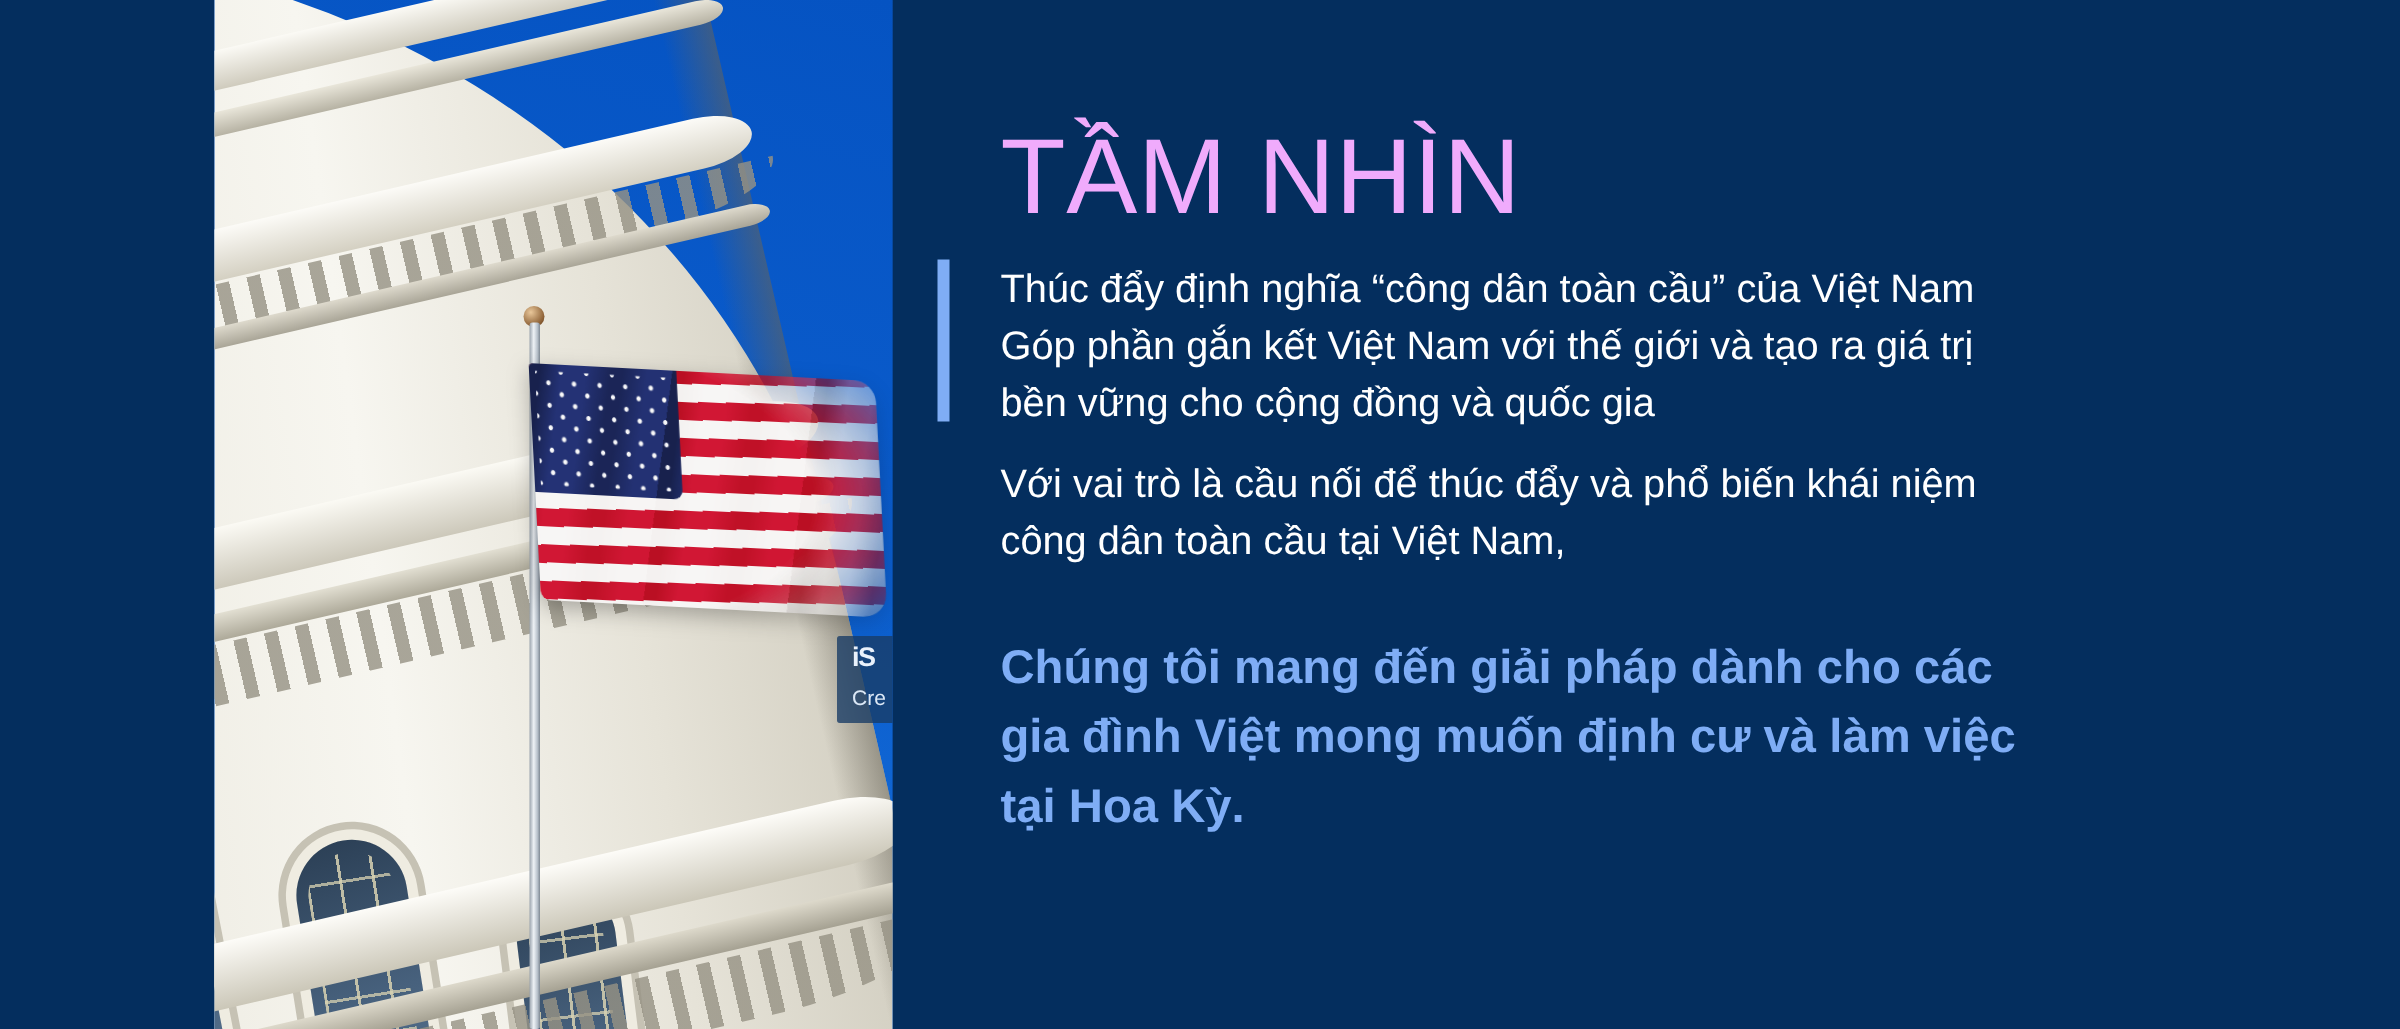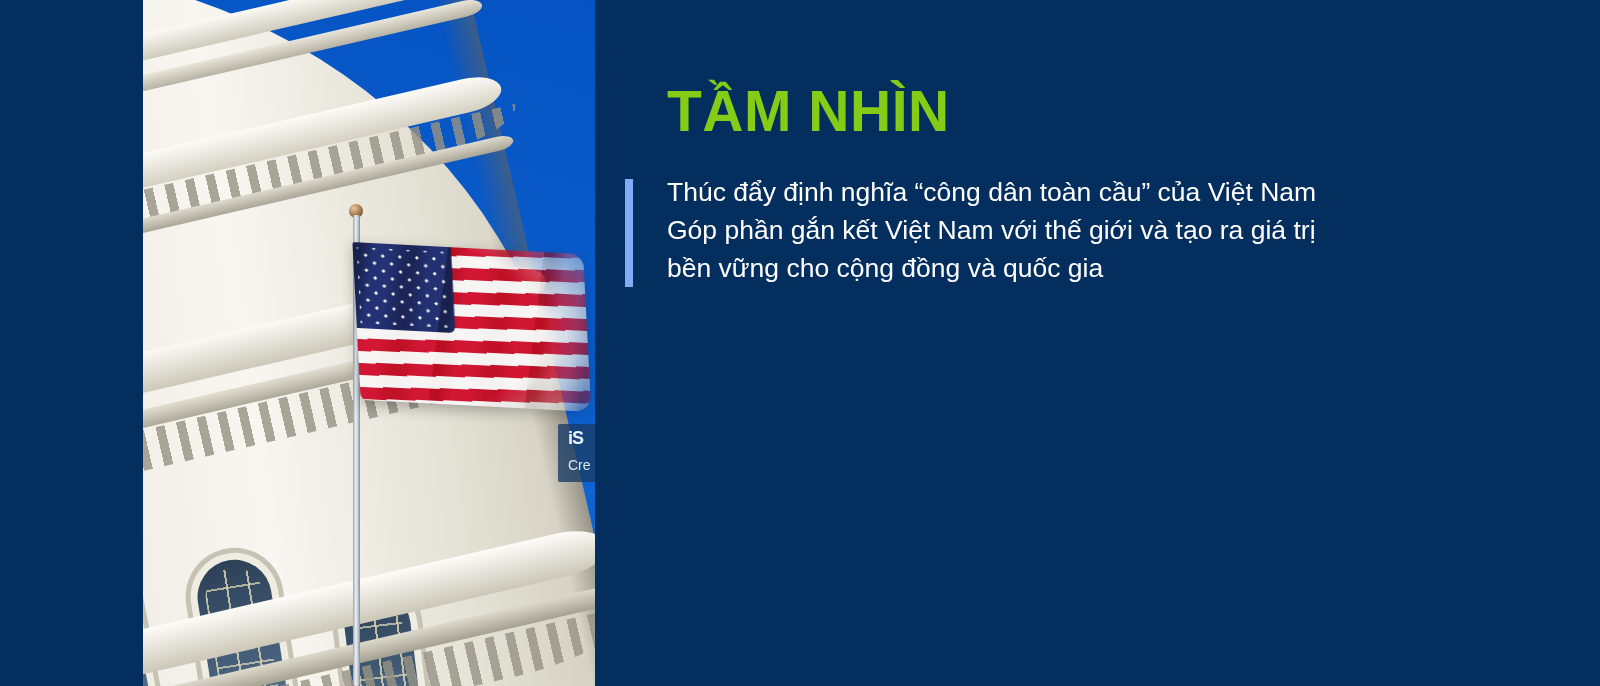--- a/index.html
+++ b/index.html
@@ -237,34 +237,34 @@
     left: 625px;
     top: 0;
     width: 760px;
     height: 686px;
   }
   .heading {
     position: absolute;
     left: 42px;
     top: 82px;
     margin: 0;
-    font-size: 57px;
-    font-weight: bold;
+    font-size: 71px;
+    font-weight: normal;
     letter-spacing: 0.5px;
-    color: #84cc16;
+    color: #f0abfc;
     line-height: 1.05;
   }
 
   .quote-block {
     position: absolute;
     left: 0;
     top: 173px;
     width: 722px;
     display: flex;
-    align-items: flex-end;
+    align-items: flex-start;
   }
   .accent-bar {
     flex: 0 0 auto;
     width: 8px;
     min-height: 108px;
     background: #7fadf5;
     margin-right: 34px;
   }
   .quote-text {
     margin: 0;
@@ -345,16 +345,18 @@
 
   <div class="content">
 
     <h1 class="heading">TẦM NHÌN</h1>
 
     <div class="quote-block">
       <div class="accent-bar"></div>
       <p class="quote-text">Thúc đẩy định nghĩa “công dân toàn cầu” của Việt Nam Góp phần gắn kết Việt Nam với thế giới và tạo ra giá trị bền vững cho cộng đồng và quốc gia</p>
     </div>
 
-
+    <p class="para-2">Với vai trò là cầu nối để thúc đẩy và phổ biến khái niệm công dân toàn cầu tại Việt Nam,</p>
+
+    <p class="para-highlight">Chúng tôi mang đến giải pháp dành cho các gia đình Việt mong muốn định cư và làm việc tại Hoa Kỳ.</p>
 
   </div>
 </div>
 
 </body></html>

